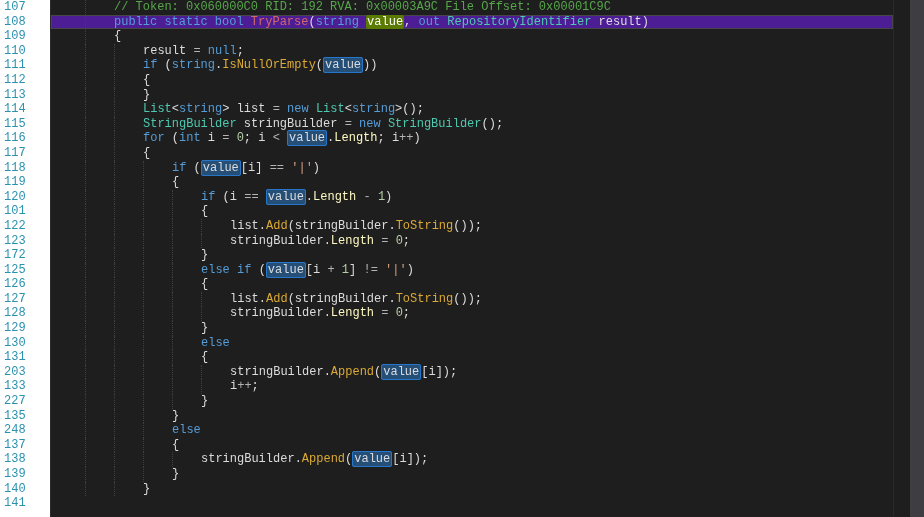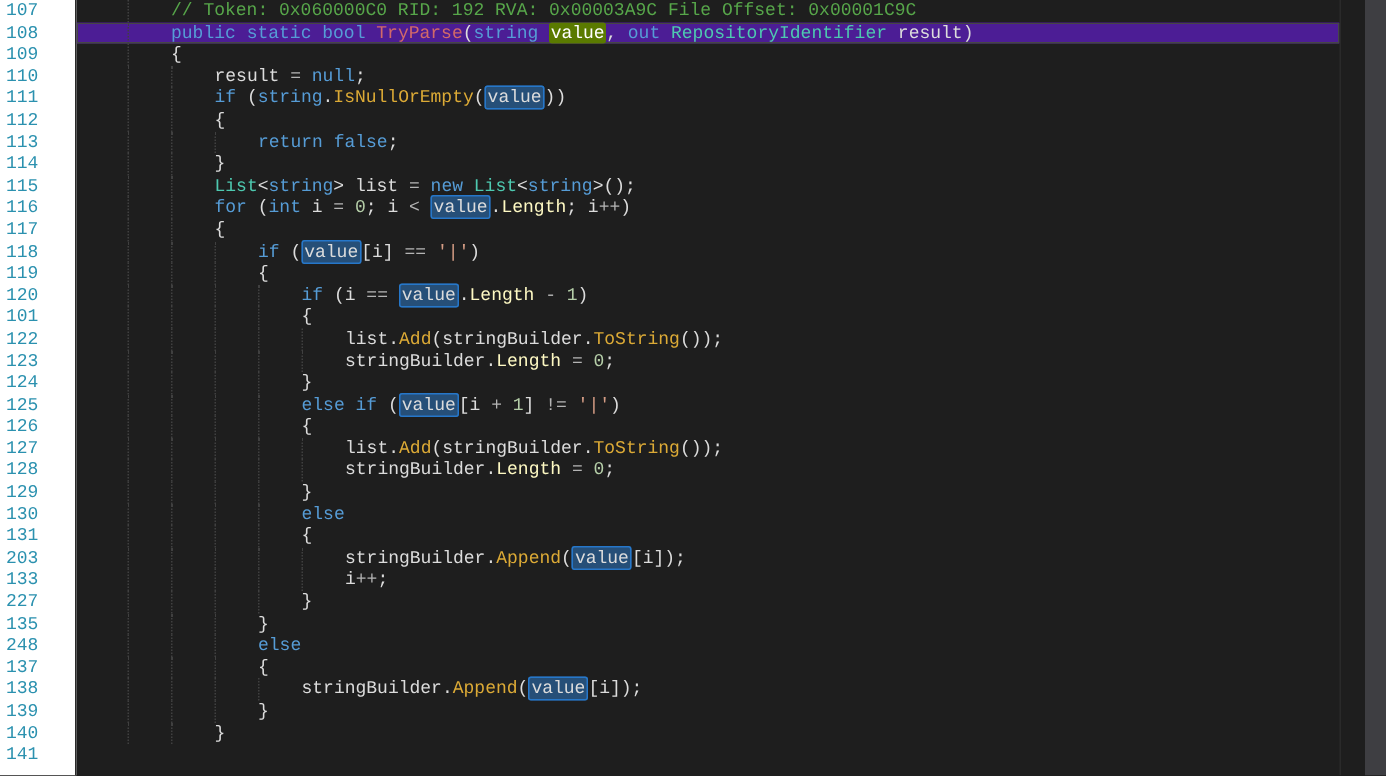--- a/index.html
+++ b/index.html
@@ -113,21 +113,21 @@
       <div class="ln">114</div>
       <div class="ln">115</div>
       <div class="ln">116</div>
       <div class="ln">117</div>
       <div class="ln">118</div>
       <div class="ln">119</div>
       <div class="ln">120</div>
       <div class="ln">101</div>
       <div class="ln">122</div>
       <div class="ln">123</div>
-      <div class="ln">124</div>
+      <div class="ln">172</div>
       <div class="ln">125</div>
       <div class="ln">126</div>
       <div class="ln">127</div>
       <div class="ln">128</div>
       <div class="ln">129</div>
       <div class="ln">130</div>
       <div class="ln">131</div>
       <div class="ln">203</div>
       <div class="ln">133</div>
       <div class="ln">227</div>
@@ -148,26 +148,26 @@
       <div class="line cur-line"><span class="sp4"></span><span class="ig"></span><span class="sp4"></span><span class="t-kw">public</span> <span class="t-kw">static</span> <span class="t-kw">bool</span> <span class="t-redmeth">TryParse</span><span class="t-pun">(</span><span class="t-kw">string</span> <span class="hl-sel">value</span><span class="t-pun">,</span> <span class="t-kw">out</span> <span class="t-type">RepositoryIdentifier</span> <span class="t-func">result</span><span class="t-pun">)</span></div>
 
       <div class="line"><span class="sp4"></span><span class="ig"></span><span class="sp4"></span><span class="t-pun">{</span></div>
 
       <div class="line"><span class="sp4"></span><span class="ig"></span><span class="sp4"></span><span class="ig"></span><span class="sp4"></span><span class="t-func">result</span> <span class="t-op">=</span> <span class="t-kw">null</span><span class="t-pun">;</span></div>
 
       <div class="line"><span class="sp4"></span><span class="ig"></span><span class="sp4"></span><span class="ig"></span><span class="sp4"></span><span class="t-kw">if</span> <span class="t-pun">(</span><span class="t-kw">string</span><span class="t-pun">.</span><span class="t-meth">IsNullOrEmpty</span><span class="t-pun">(</span><span class="hl-occ">value</span><span class="t-pun">))</span></div>
 
       <div class="line"><span class="sp4"></span><span class="ig"></span><span class="sp4"></span><span class="ig"></span><span class="sp4"></span><span class="t-pun">{</span></div>
 
-      <div class="line"><span class="sp4"></span><span class="ig"></span><span class="sp4"></span><span class="ig"></span><span class="sp4"></span><span class="ig"></span><span class="sp4"></span><span class="t-kw">return</span> <span class="t-kw">false</span><span class="t-pun">;</span></div>
 
       <div class="line"><span class="sp4"></span><span class="ig"></span><span class="sp4"></span><span class="ig"></span><span class="sp4"></span><span class="t-pun">}</span></div>
 
       <div class="line"><span class="sp4"></span><span class="ig"></span><span class="sp4"></span><span class="ig"></span><span class="sp4"></span><span class="t-type">List</span><span class="t-pun">&lt;</span><span class="t-kw">string</span><span class="t-pun">&gt;</span> <span class="t-func">list</span> <span class="t-op">=</span> <span class="t-kw">new</span> <span class="t-type">List</span><span class="t-pun">&lt;</span><span class="t-kw">string</span><span class="t-pun">&gt;();</span></div>
 
+      <div class="line"><span class="sp4"></span><span class="ig"></span><span class="sp4"></span><span class="ig"></span><span class="sp4"></span><span class="t-type">StringBuilder</span> <span class="t-func">stringBuilder</span> <span class="t-op">=</span> <span class="t-kw">new</span> <span class="t-type">StringBuilder</span><span class="t-pun">();</span></div>
 
       <div class="line"><span class="sp4"></span><span class="ig"></span><span class="sp4"></span><span class="ig"></span><span class="sp4"></span><span class="t-kw">for</span> <span class="t-pun">(</span><span class="t-kw">int</span> <span class="t-func">i</span> <span class="t-op">=</span> <span class="t-num">0</span><span class="t-pun">;</span> <span class="t-func">i</span> <span class="t-op">&lt;</span> <span class="hl-occ">value</span><span class="t-pun">.</span><span class="t-prop">Length</span><span class="t-pun">;</span> <span class="t-func">i</span><span class="t-op">++</span><span class="t-pun">)</span></div>
 
       <div class="line"><span class="sp4"></span><span class="ig"></span><span class="sp4"></span><span class="ig"></span><span class="sp4"></span><span class="t-pun">{</span></div>
 
       <div class="line"><span class="sp4"></span><span class="ig"></span><span class="sp4"></span><span class="ig"></span><span class="sp4"></span><span class="ig"></span><span class="sp4"></span><span class="t-kw">if</span> <span class="t-pun">(</span><span class="hl-occ">value</span><span class="t-pun">[</span><span class="t-func">i</span><span class="t-pun">]</span> <span class="t-op">==</span> <span class="t-str">'|'</span><span class="t-pun">)</span></div>
 
       <div class="line"><span class="sp4"></span><span class="ig"></span><span class="sp4"></span><span class="ig"></span><span class="sp4"></span><span class="ig"></span><span class="sp4"></span><span class="t-pun">{</span></div>
 
       <div class="line"><span class="sp4"></span><span class="ig"></span><span class="sp4"></span><span class="ig"></span><span class="sp4"></span><span class="ig"></span><span class="sp4"></span><span class="ig"></span><span class="sp4"></span><span class="t-kw">if</span> <span class="t-pun">(</span><span class="t-func">i</span> <span class="t-op">==</span> <span class="hl-occ">value</span><span class="t-pun">.</span><span class="t-prop">Length</span> <span class="t-op">-</span> <span class="t-num">1</span><span class="t-pun">)</span></div>

